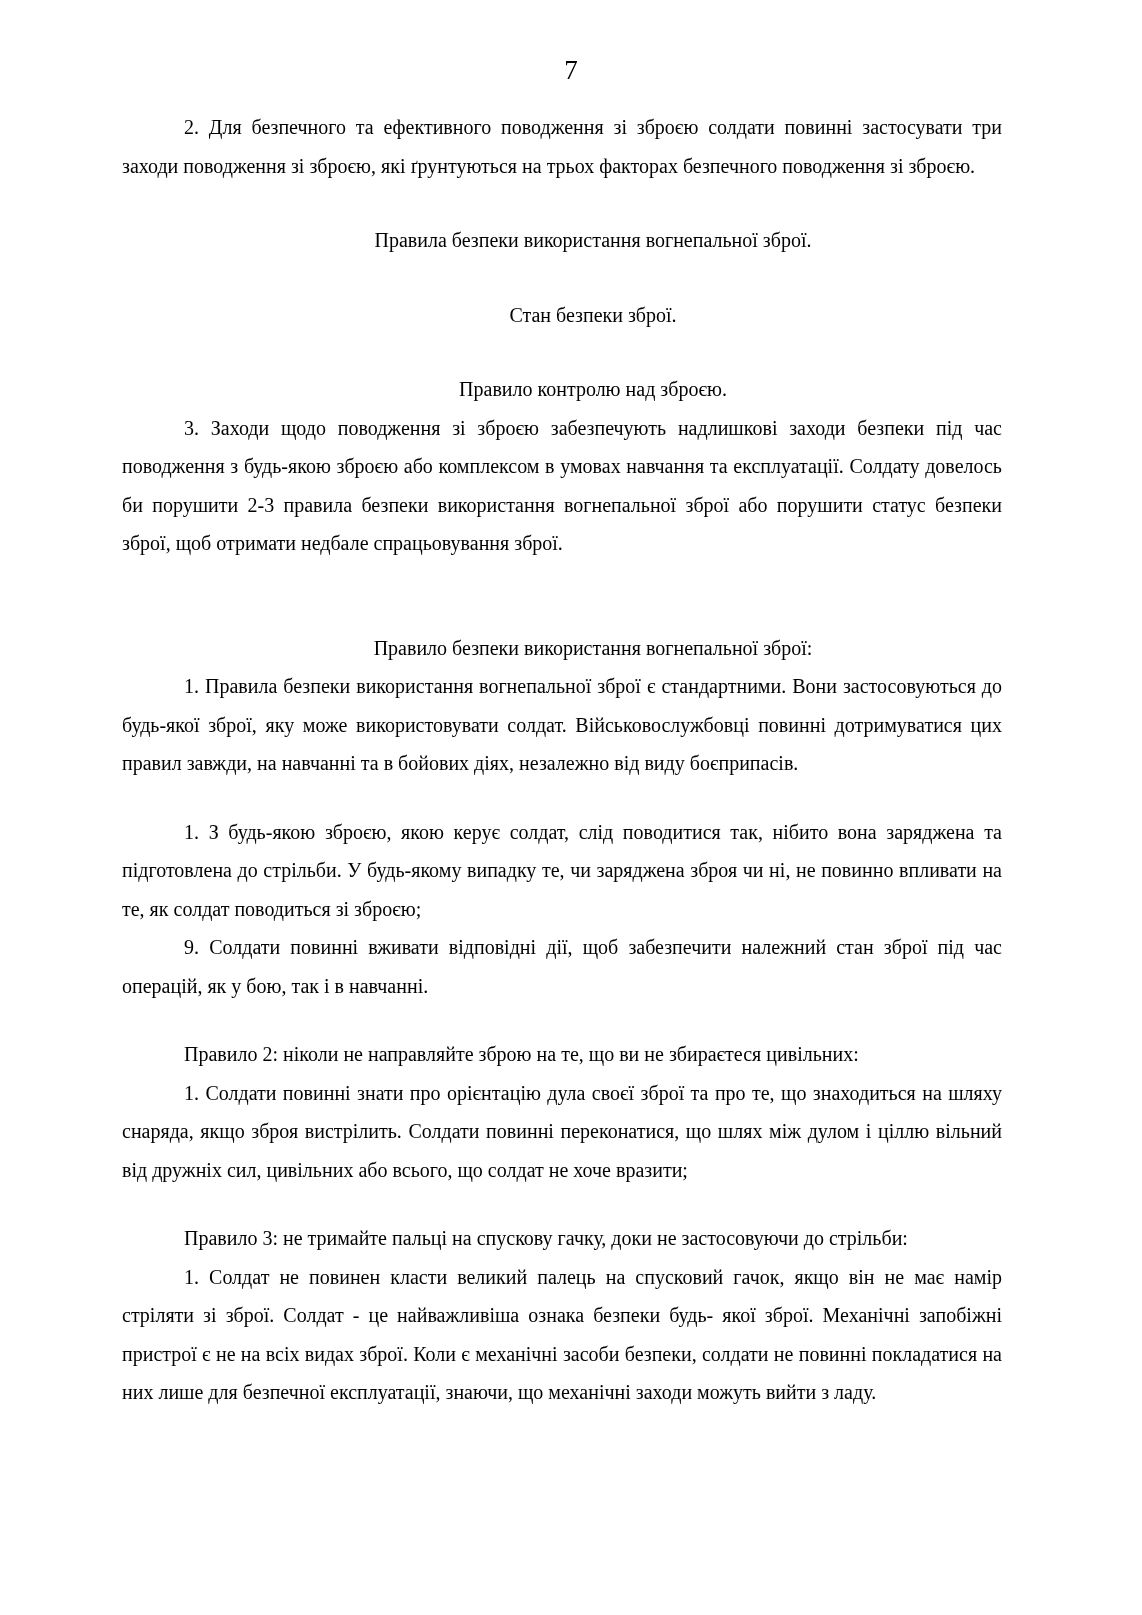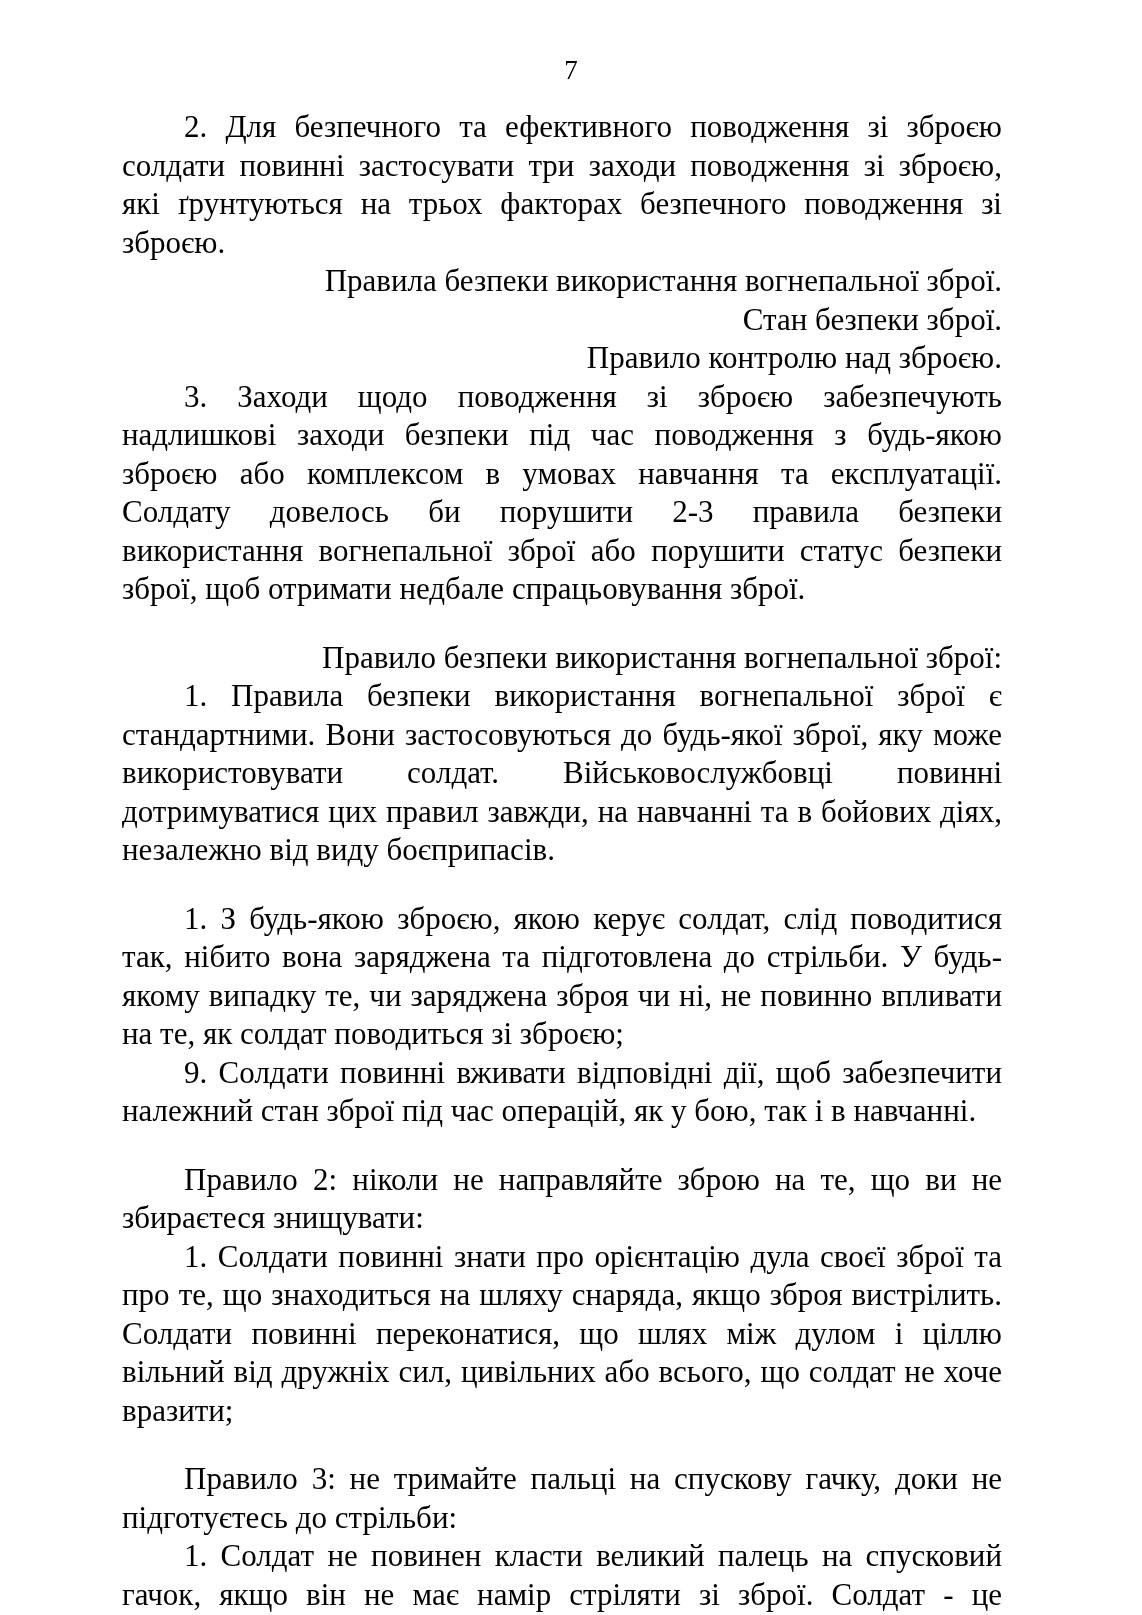--- a/index.html
+++ b/index.html
@@ -33,31 +33,32 @@
   }
   .content {
     position: absolute;
     left: 122px;
     top: 108px;
     width: 880px;
   }
   p.para {
     margin: 0;
     padding: 0;
-    font-size: 31px;
+    font-size: 20px;
     line-height: 38.5px;
     text-align: justify;
     text-justify: inter-word;
     text-indent: 62px;
     hyphens: none;
     word-spacing: 0px;
   }
   
   p.single {
-    text-align: right;
+    text-align: center;
+    margin-top: 36px;
   }
   .gap-md { height: 30px; }
 </style>
 </head>
 <body>
 
 <div class="page">
 
   <div class="page-number">7</div>
 
@@ -81,25 +82,25 @@
 
     <div class="gap-md"></div>
 
 
     <p class="para">1. З будь-якою зброєю, якою керує солдат, слід поводитися так, нібито вона заряджена та підготовлена до стрільби. У будь-якому випадку те, чи заряджена зброя чи ні, не повинно впливати на те, як солдат поводиться зі зброєю;</p>
 
     <p class="para">9. Солдати повинні вживати відповідні дії, щоб забезпечити належний стан зброї під час операцій, як у бою, так і в навчанні.</p>
 
     <div class="gap-md"></div>
 
-    <p class="para">Правило 2: ніколи не направляйте зброю на те, що ви не збираєтеся знищувати:</p>
+    <p class="para">Правило 2: ніколи не направляйте зброю на те, що ви не збираєтеся цивільних:</p>
 
     <p class="para">1. Солдати повинні знати про орієнтацію дула своєї зброї та про те, що знаходиться на шляху снаряда, якщо зброя вистрілить. Солдати повинні переконатися, що шлях між дулом і ціллю вільний від дружніх сил, цивільних або всього, що солдат не хоче вразити;</p>
 
 
     <div class="gap-md"></div>
 
-    <p class="para">Правило 3: не тримайте пальці на спускову гачку, доки не підготуєтесь до стрільби:</p>
+    <p class="para">Правило 3: не тримайте пальці на спускову гачку, доки не застосовуючи до стрільби:</p>
 
     <p class="para">1. Солдат не повинен класти великий палець на спусковий гачок, якщо він не має намір стріляти зі зброї. Солдат - це найважливіша ознака безпеки будь- якої зброї. Механічні запобіжні пристрої є не на всіх видах зброї. Коли є механічні засоби безпеки, солдати не повинні покладатися на них лише для безпечної експлуатації, знаючи, що механічні заходи можуть вийти з ладу.</p>
 
   </div>
 </div>
 
 </body></html>

